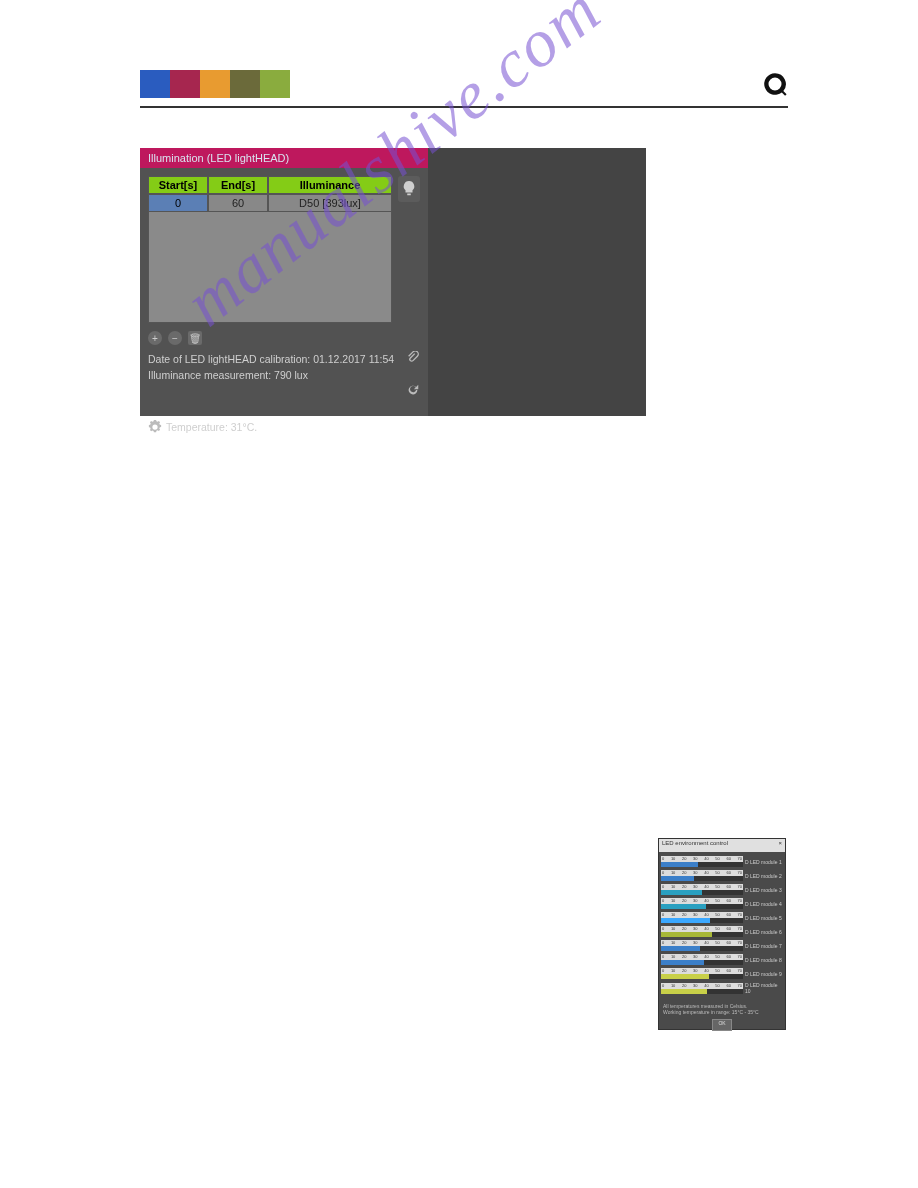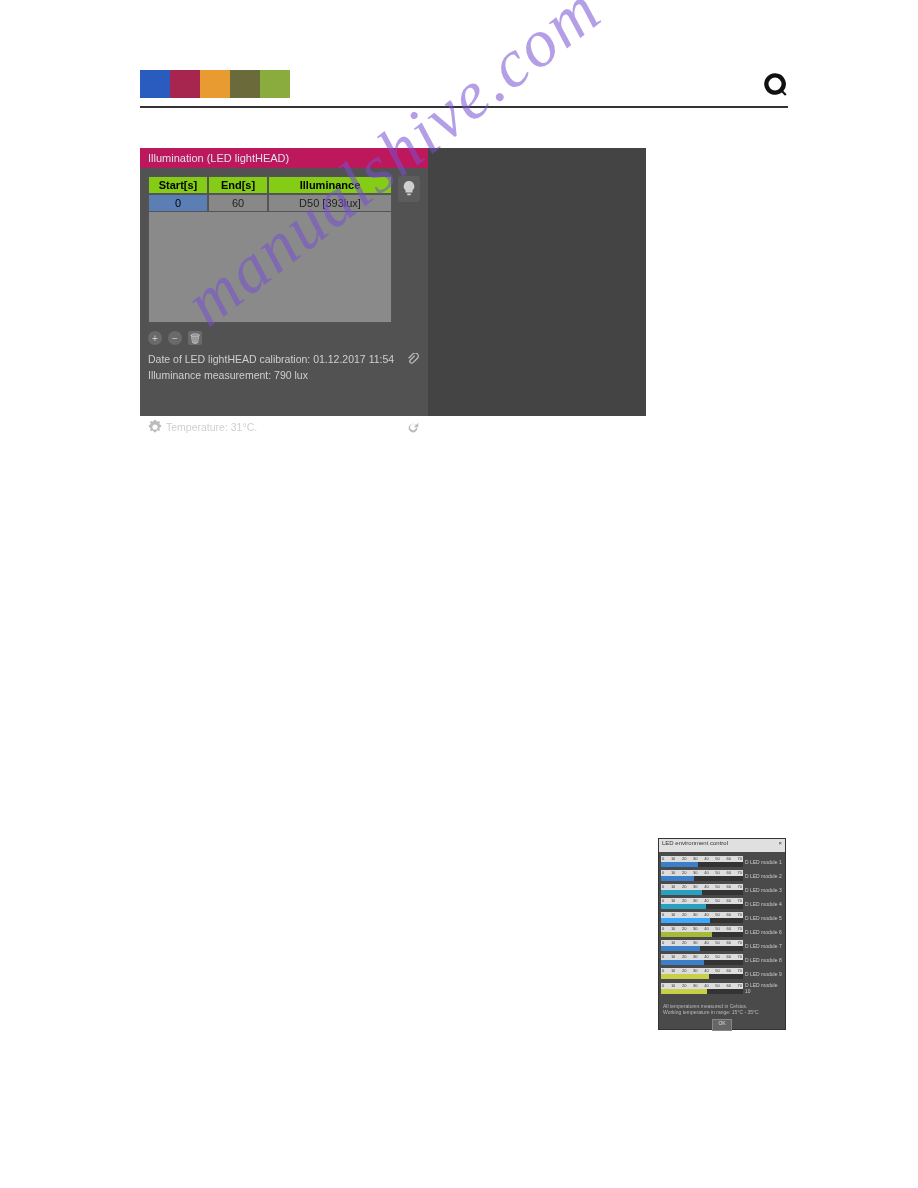--- a/index.html
+++ b/index.html
@@ -30,21 +30,21 @@
 .col-end { width: 50px; }
 .col-ill { flex: 1; }
 .th.col-start { font-weight: bold; }
 .td.col-start { background: #5b7fb5; color: #000; }
 .tbl-filler { height: 110px; background: #8a8a8a; border: 1px solid #555; border-top: none; }
 .bulb-btn { width: 22px; height: 26px; background: #5c5c5c; border-radius: 3px; display: flex; align-items: center; justify-content: center; margin-top: 0px; }
 .bulb-btn svg { width: 14px; height: 18px; fill: #cfcfcf; }
 .icon-row { display: flex; gap: 6px; margin-top: 8px; margin-bottom: 6px; }
 .icon-row div { width: 14px; height: 14px; background: #6a6a6a; border-radius: 7px; display: flex; align-items: center; justify-content: center; color: #ccc; font-size: 10px; }
 .info-text { color: #cfcfcf; font-size: 10.5px; line-height: 16px; }
-.info-row { display: flex; justify-content: space-between; align-items: flex-end; }
+.info-row { display: flex; justify-content: space-between; align-items: flex-start; }
 .attach-icon, .refresh-icon { width: 14px; height: 14px; fill: #bbb; }
 .gear-row { display: flex; align-items: center; gap: 4px; margin-top: 36px; }
 .panel-body-right { flex: 1; display: flex; flex-direction: column; align-items: center; padding-top: 8px; }
 .slider-track { width: 14px; flex: 1; background: #2a2a2a; border: 1px solid #666; margin-top: 6px; position: relative; }
 .slider-thumb { position: absolute; bottom: 1px; left: 1px; right: 1px; height: 8px; background: #aaa; }
 .pct-box { margin-top: 6px; margin-bottom: 10px; display: flex; align-items: center; border: 1px solid #888; background: #333; color: #ddd; font-size: 10px; padding: 1px 3px; }
 .pct-box span { margin-right: 2px; }
 .stepper { display: flex; flex-direction: column; margin-left: 2px; }
 .stepper div { width: 7px; height: 5px; background: #666; margin: 1px 0; }
 

